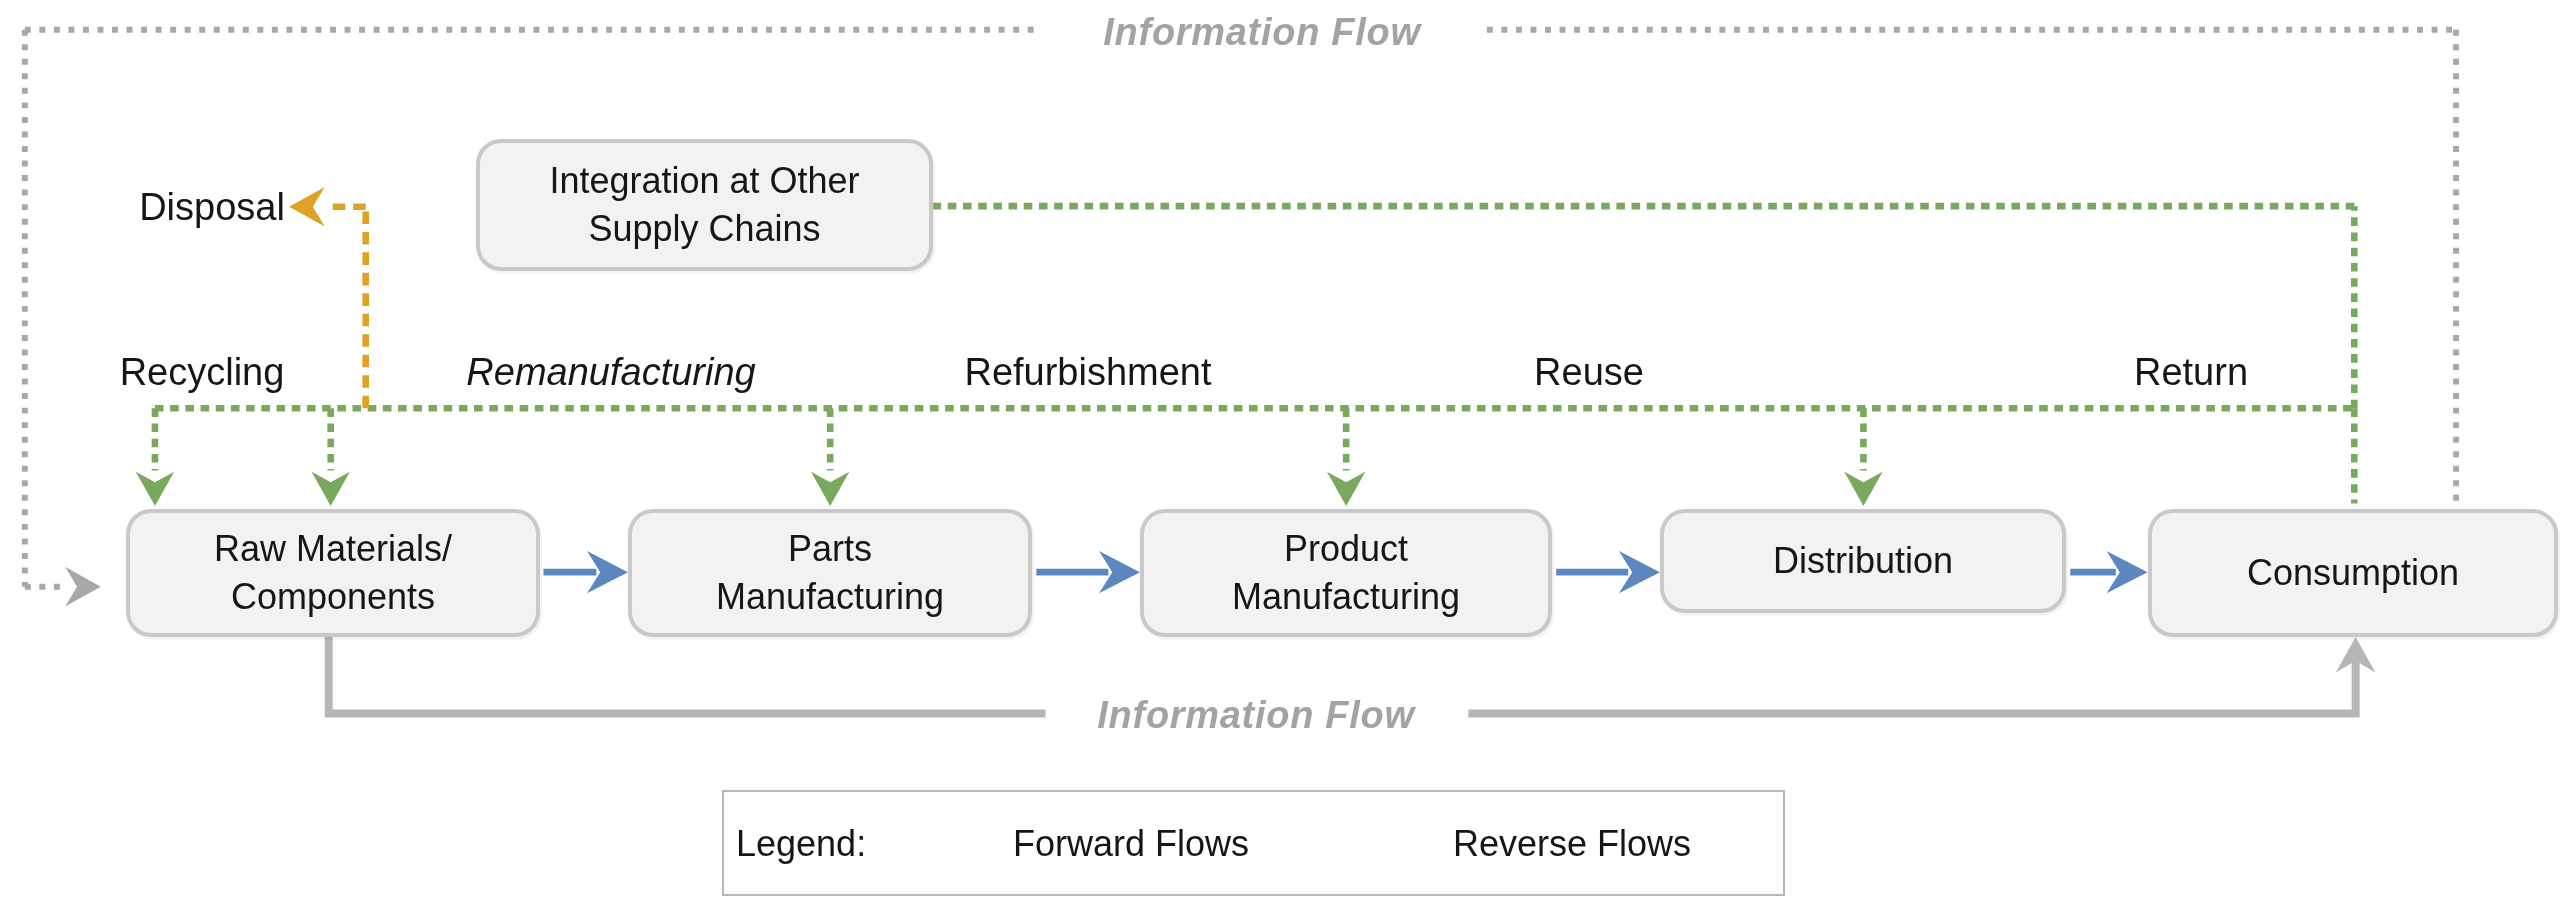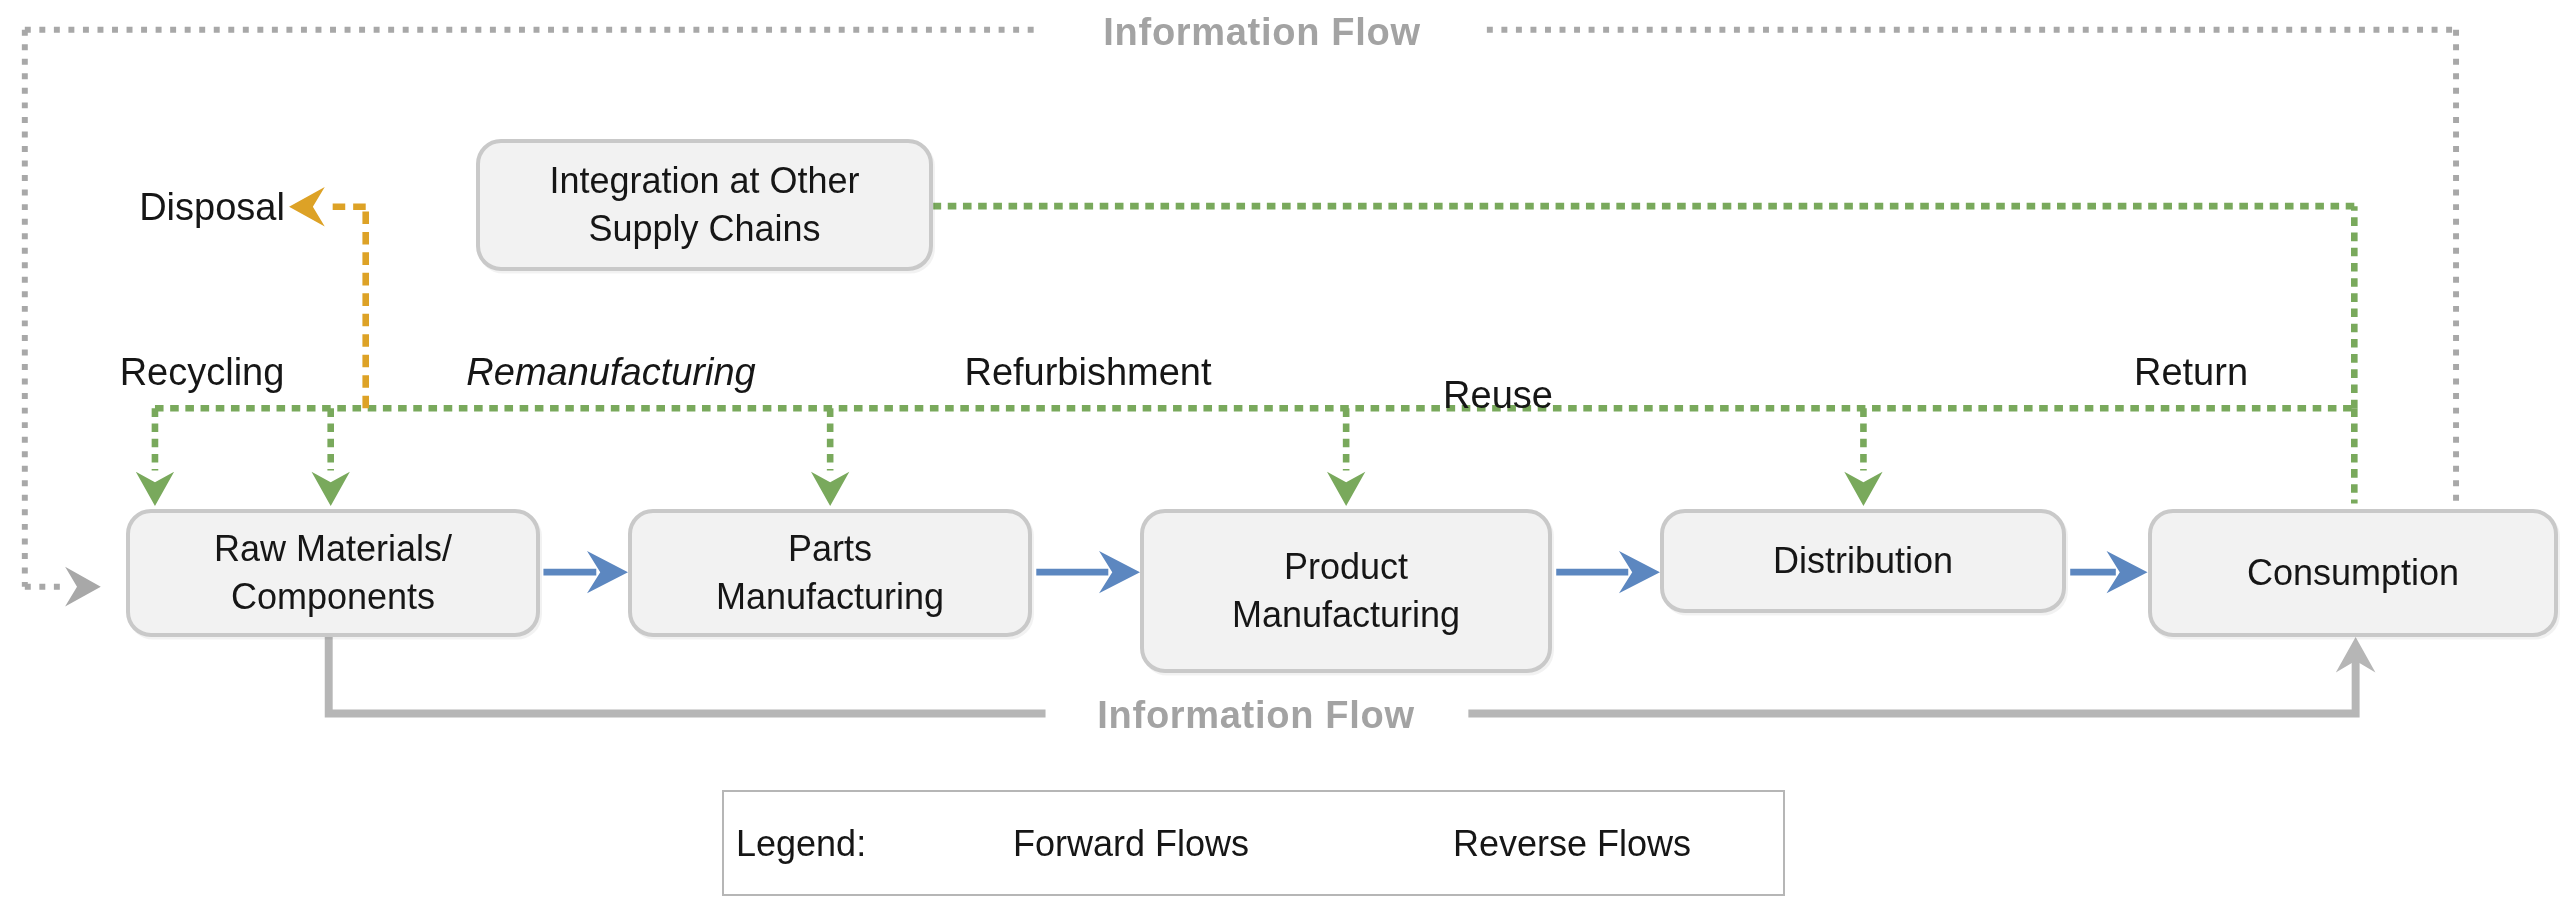--- a/index.html
+++ b/index.html
@@ -42,20 +42,21 @@
     box-shadow:2px 2.6px 0 rgba(0,0,0,0.05);
   }
   .flabel{
     position:absolute;transform:translate(-50%,-50%);
     font-size:38px;color:#161616;white-space:nowrap;
   }
   .ilabel{
     position:absolute;transform:translate(-50%,-50%);
     font-size:38px;font-weight:bold;color:var(--info-text);white-space:nowrap;
     letter-spacing:0.7px;
+    font-style:italic;
   }
   .legend-box{
     position:absolute;left:722px;top:790px;width:1063px;height:106px;
     border:2px solid var(--gray-solid);background:#ffffff;box-sizing:border-box;
   }
   .ltext{
     position:absolute;transform:translate(0,-50%);
     font-size:36px;color:#161616;white-space:nowrap;
   }
 </style>
@@ -124,35 +125,35 @@
       <path class="sw-dot-gray" d="M2003 1309 H2155"></path>
     </g>
   </svg>
 
   <div class="node" style="left:126px;top:509px;width:414px;height:128px;">Raw Materials/
 Components</div>
 
   <div class="node" style="left:628px;top:509px;width:404px;height:128px;">Parts
 Manufacturing</div>
 
-  <div class="node" style="left:1140px;top:509px;width:412px;height:164px;">Product
+  <div class="node" style="left:1140px;top:509px;width:412px;height:128px;">Product
 Manufacturing</div>
 
   <div class="node" style="left:1660px;top:509px;width:406px;height:104px;">Distribution</div>
 
   <div class="node" style="left:2148px;top:509px;width:410px;height:128px;">Consumption</div>
 
   <div class="node" style="left:432px;top:139px;width:457px;height:132px;margin-left:44px;">Integration at Other
 Supply Chains</div>
 
   <div class="flabel" style="left:212px;top:207px;">Disposal</div>
   <div class="flabel" style="left:202px;top:372px;">Recycling</div>
   <div class="flabel" style="left:611px;top:372px;font-style:italic;">Remanufacturing</div>
   <div class="flabel" style="left:1088px;top:372px;">Refurbishment</div>
-  <div class="flabel" style="left:1498px;top:372px;margin-top:23px;">Reuse</div>
+  <div class="flabel" style="left:1589px;top:372px;">Reuse</div>
   <div class="flabel" style="left:2191px;top:372px;">Return</div>
 
   <div class="ilabel" style="left:1262px;top:32px;">Information Flow</div>
   <div class="ilabel" style="left:1256px;top:715px;">Information Flow</div>
 
   <div class="legend-box"></div>
   <div class="ltext" style="left:736px;top:844px;">Legend:</div>
   <div class="ltext" style="left:1013px;top:844px;">Forward Flows</div>
   <div class="ltext" style="left:1453px;top:844px;">Reverse Flows</div>
 

